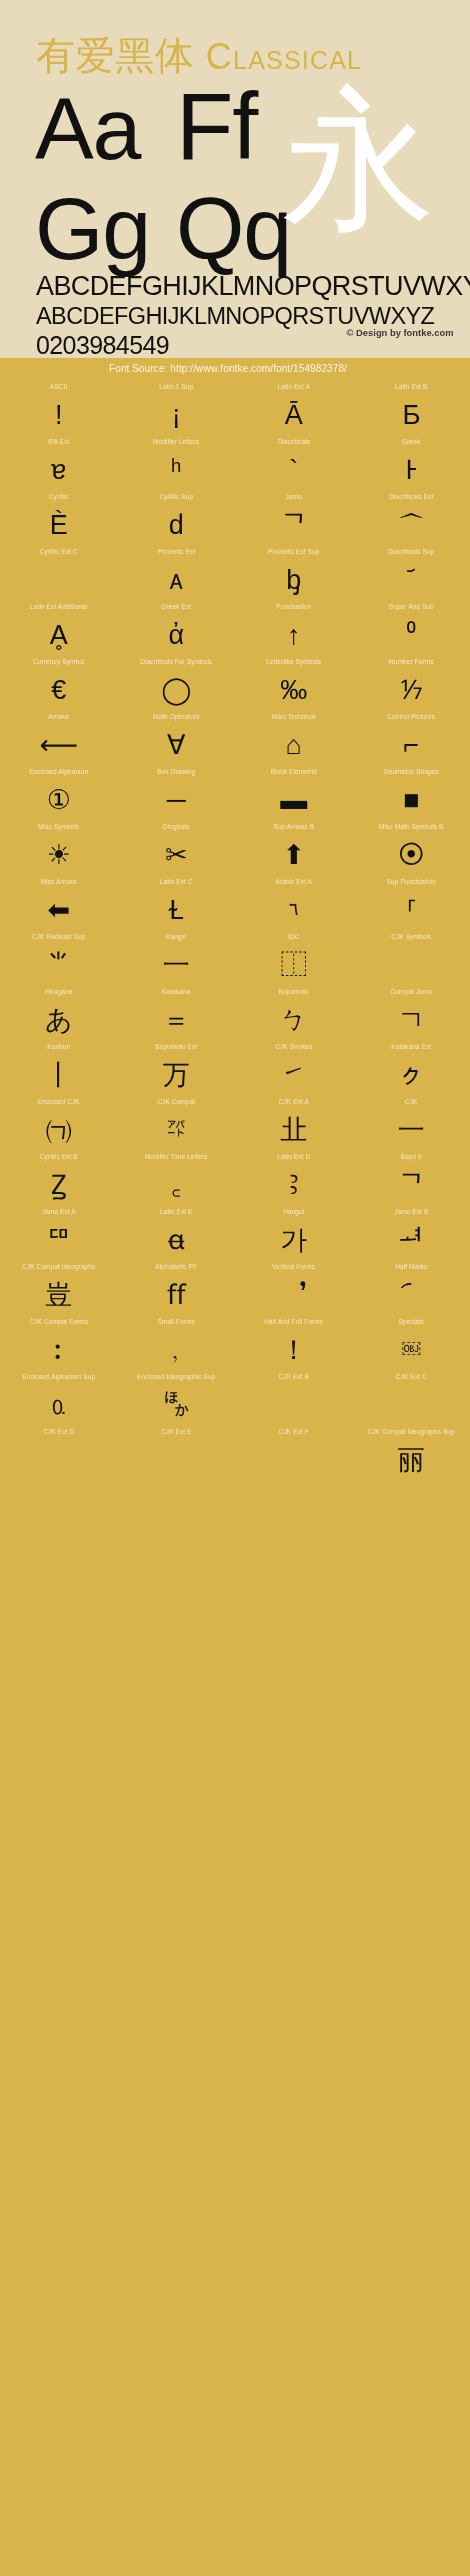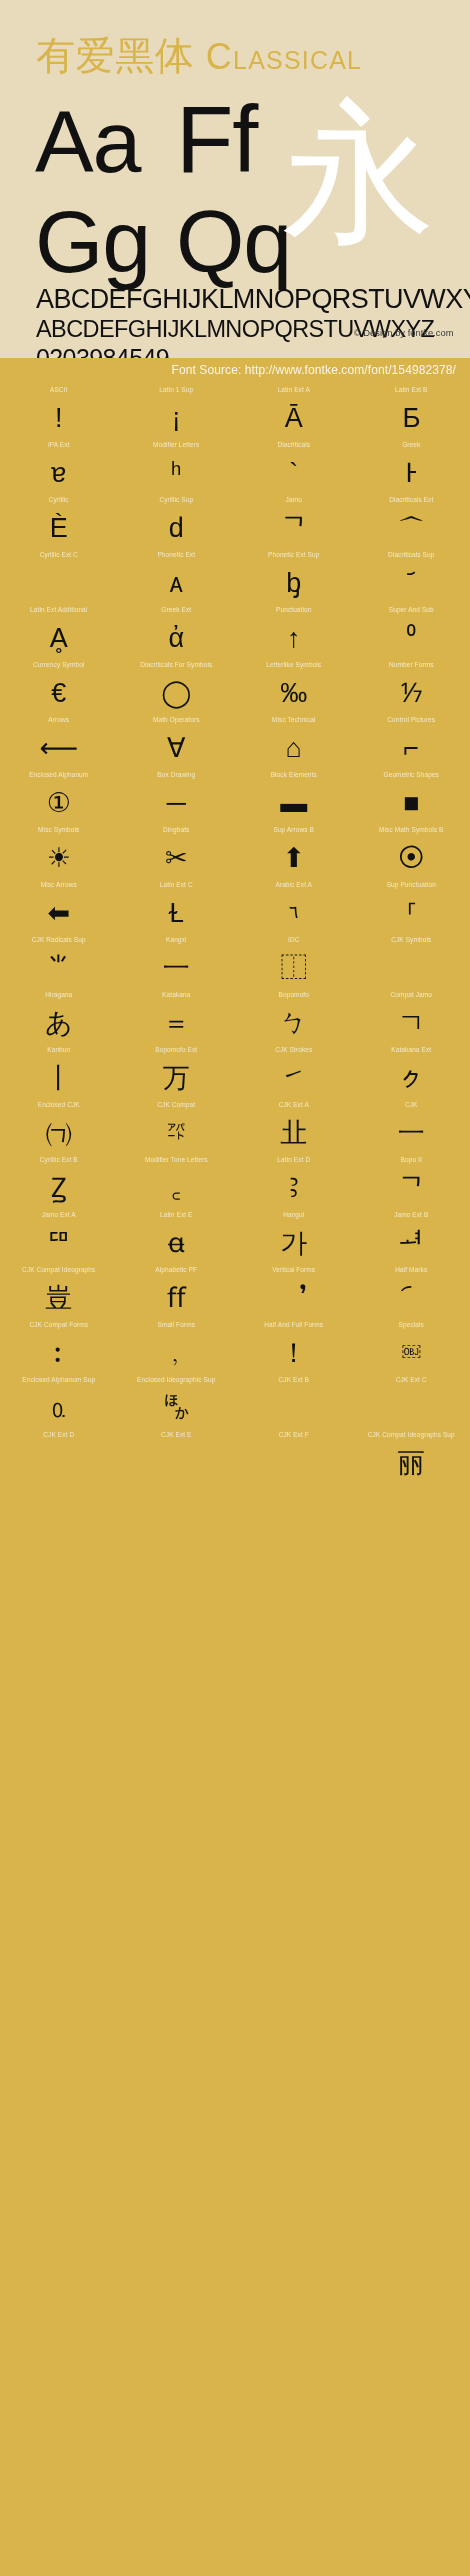--- a/index.html
+++ b/index.html
@@ -36,21 +36,21 @@
   }
   .font-title .latin{
     font-variant:small-caps;
     font-size:36px;
     letter-spacing:1.2px;
   }
 
   .samples{
     position:relative;
     height:194px;
-    margin-top:13px;
+    margin-top:0;
     padding-left:48px;
   }
   .sample-col{
     position:absolute;
     color:#111;
     font-weight:300;
     line-height:1;
   }
   .sample-a{ left:35px;  top:8.2px;  font-size:88px; letter-spacing:-1.2px;}
   .sample-g{ left:35px;  top:108px; font-size:88px; letter-spacing:-1.2px;}
@@ -75,31 +75,31 @@
   .alpha-upper{ font-size:27px; letter-spacing:-0.6px;}
   .alpha-small{ font-size:23.5px; letter-spacing:-0.6px; font-variant:small-caps;}
   .alpha-digits{ font-size:25px; letter-spacing:-0.6px;}
 
   .credit{
     position:absolute;
     right:16.5px;
     bottom:20px;
     color:#3a3a3a;
     font-size:9.4px;
-    font-weight:400;
+    font-weight:700;
     margin-left:22px;
   }
 
   
   .source-bar{
     background:#d8b44a;
-    text-align:right;
+    text-align:center;
     padding:4.7px 14px 5.9px 0;
     color:#fdf6e6;
-    font-size:12px;
+    font-size:10px;
     font-weight:300;
     letter-spacing:0.1px;
   }
 
   
   .grid{
     background:#d8b44a;
     padding:3.5px 0 23.5px 0;
   }
   .grid-row{

